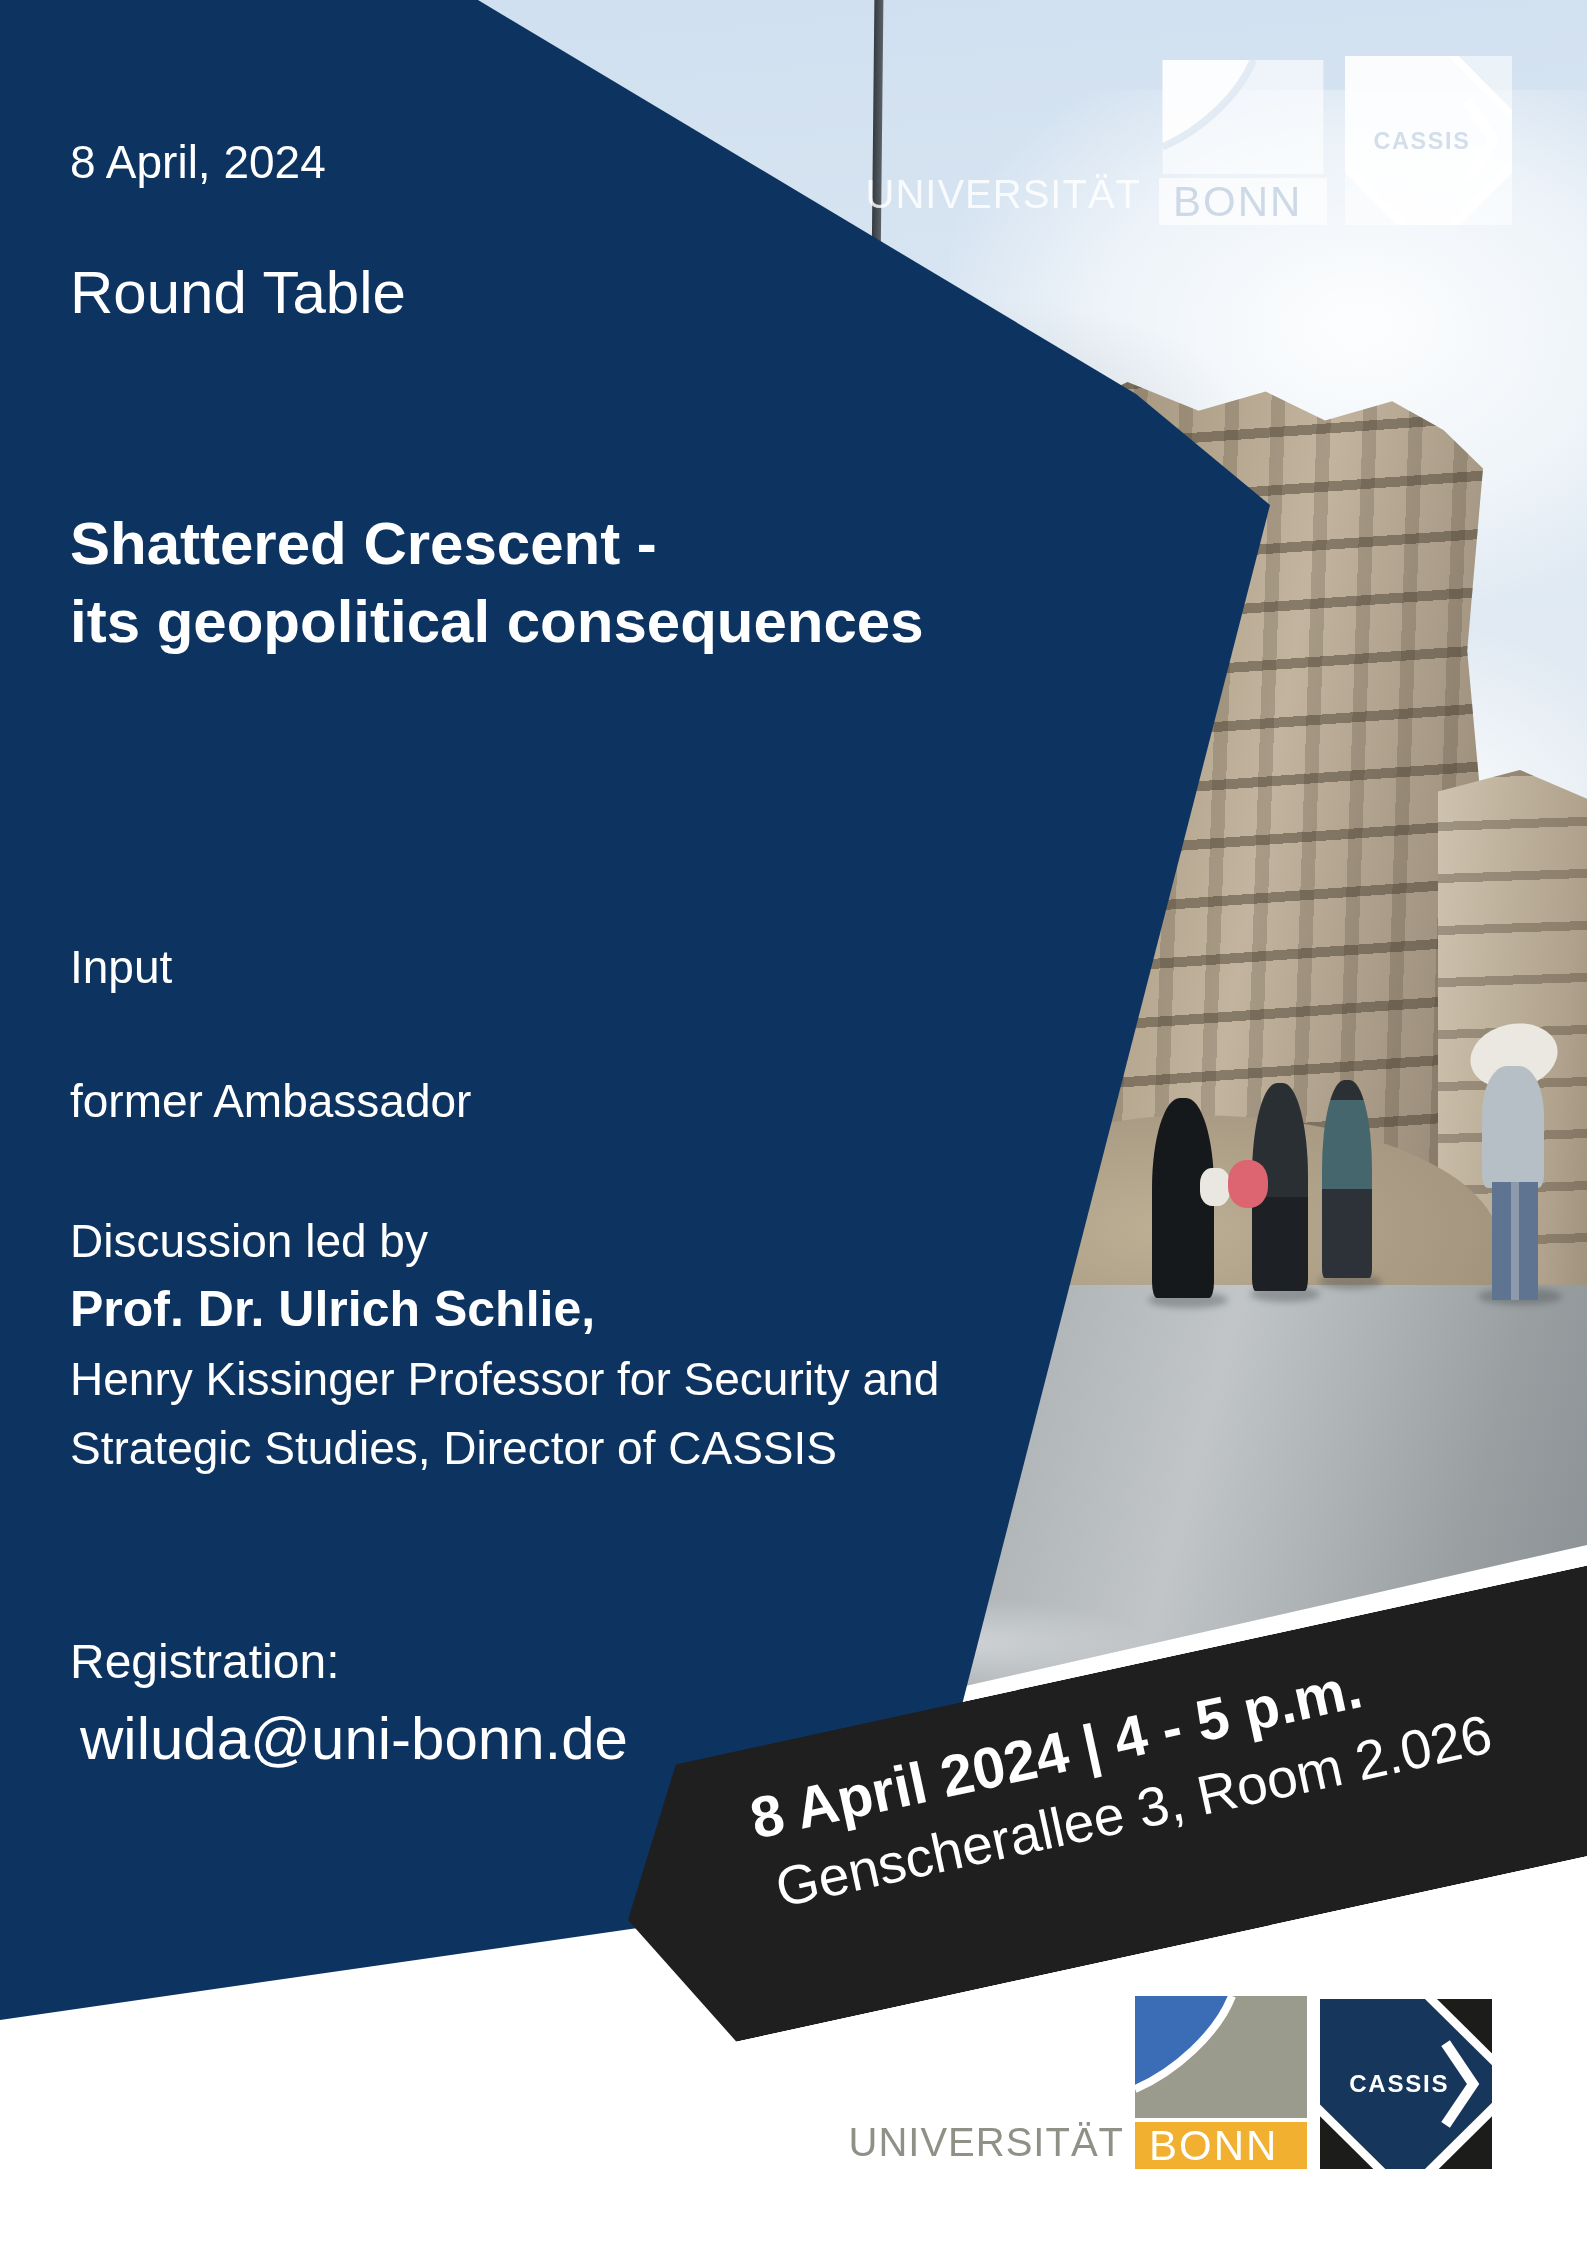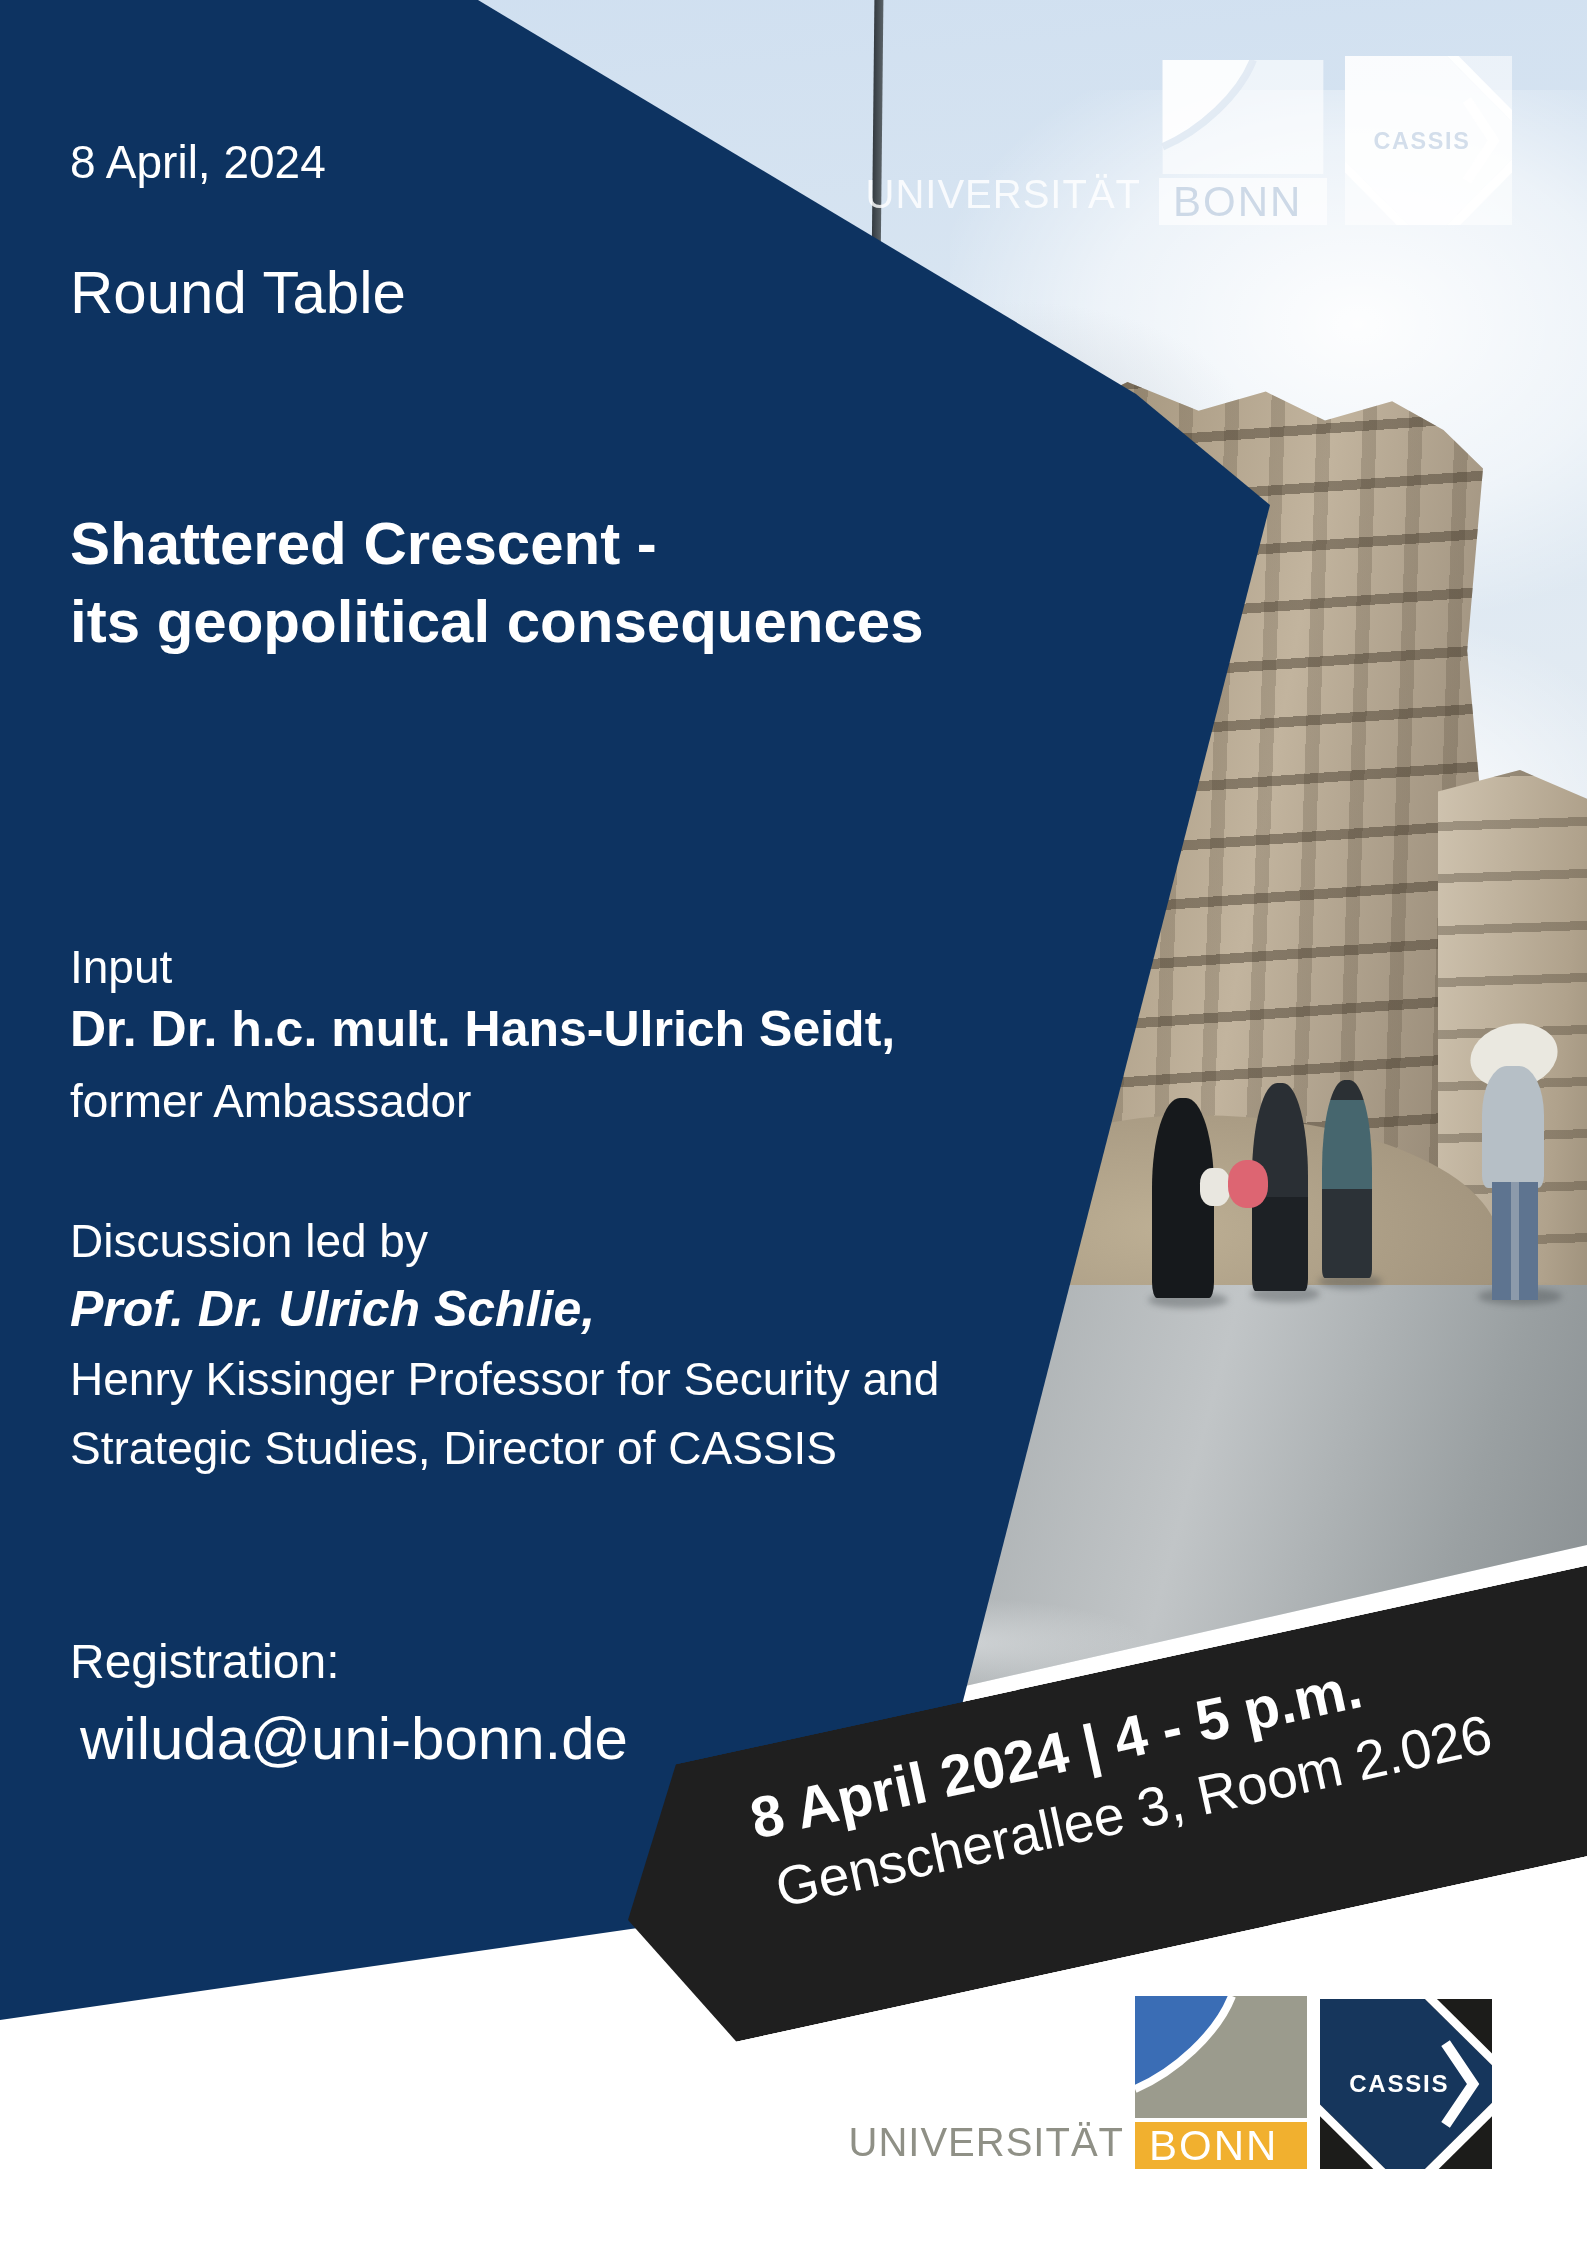--- a/index.html
+++ b/index.html
@@ -88,21 +88,21 @@
   .txt{position:absolute;left:70px;color:#ffffff;white-space:nowrap;}
   .t-date{top:135px;font-size:46px;}
   .t-roundtable{top:258px;font-size:60px;}
   .t-title{top:505px;font-size:60px;font-weight:700;line-height:78px;}
   .t-label{font-size:46px;}
   .t-bold{font-size:50px;font-weight:700;}
   .t-input{top:940px;}
   .t-speaker{top:1000px;}
   .t-speakerrole{top:1074px;}
   .t-discussion{top:1214px;}
-  .t-moderator{top:1280px;font-style:italic;}
+  .t-moderator{top:1280px;}
   .t-modrole1{top:1352px;}
   .t-modrole2{top:1421px;}
   .t-registration{top:1634px;font-size:48px;}
   .t-email{top:1704px;left:80px;font-size:60px;}
 
   
   .banner{
     position:absolute;left:628px;top:1778px;width:1170px;height:284px;
     background:var(--banner);
     transform:rotate(-12.3deg);transform-origin:0 50%;
@@ -156,21 +156,20 @@
   </div>
 
   <div class="navy-panel">
     <div class="txt t-date">8 April, 2024</div>
     <div class="txt t-roundtable">Round Table</div>
     <div class="txt t-title">
       <div>Shattered Crescent -</div>
       <div>its geopolitical consequences</div>
     </div>
     <div class="txt t-label t-input">Input</div>
-    <div class="txt t-bold t-speaker">Dr. Dr. h.c. mult. Hans-Ulrich Seidt,</div>
     <div class="txt t-label t-speakerrole">former Ambassador</div>
     <div class="txt t-label t-discussion">Discussion led by</div>
     <div class="txt t-bold t-moderator">Prof. Dr. Ulrich Schlie,</div>
     <div class="txt t-label t-modrole1">Henry Kissinger Professor for Security and</div>
     <div class="txt t-registration">Registration:</div>
     <div class="txt t-label t-modrole2">Strategic Studies, Director of CASSIS</div>
     <div class="txt t-email">wiluda@uni-bonn.de</div>
   </div>
 
   <div class="banner">

